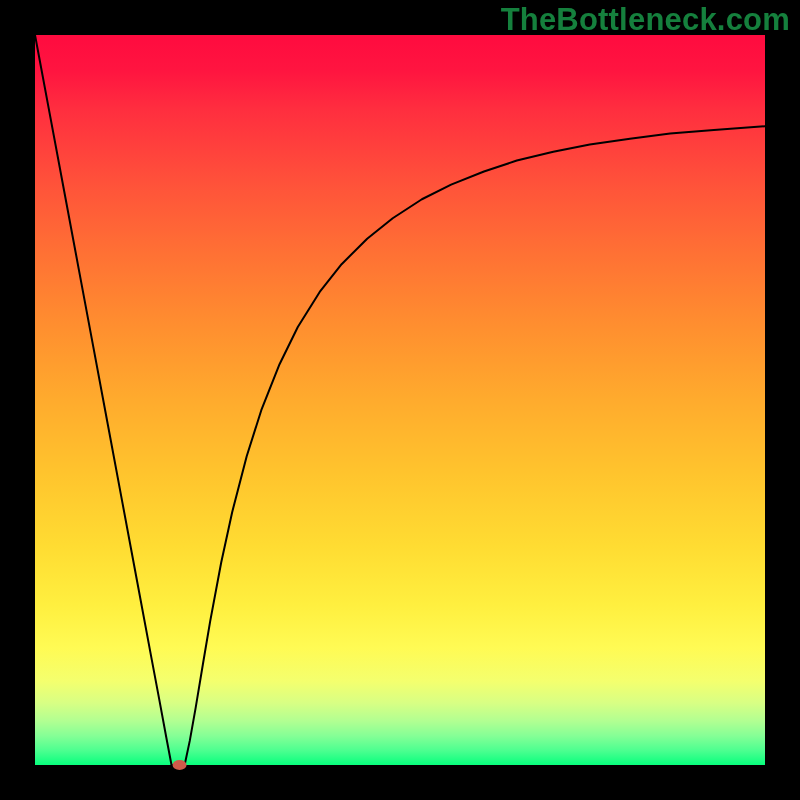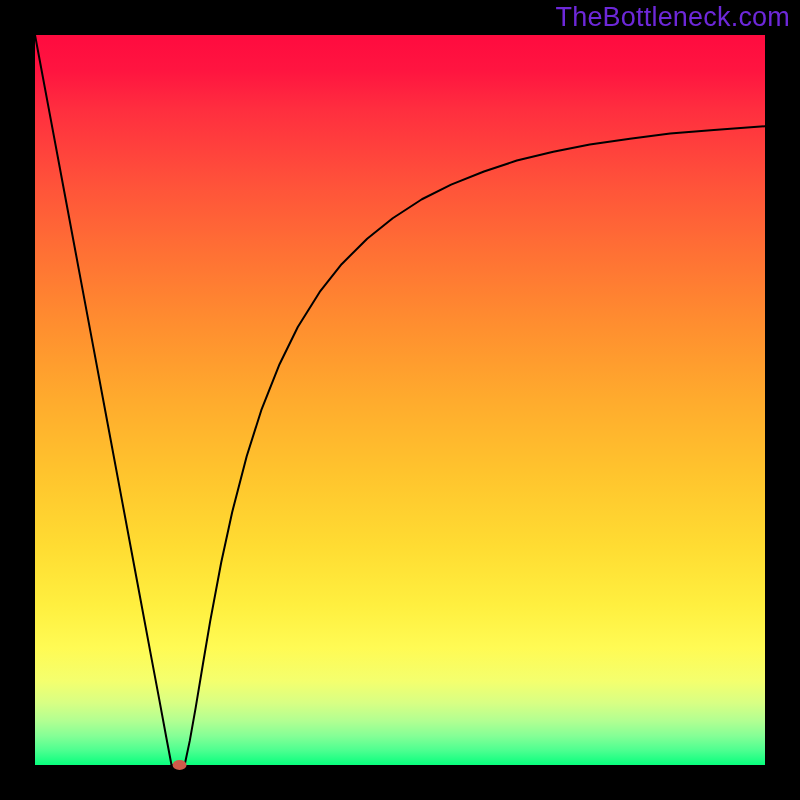--- a/index.html
+++ b/index.html
@@ -13,23 +13,23 @@
   }
   .stage {
     position: relative;
     width: 800px;
     height: 800px;
   }
   .watermark {
     position: absolute;
     top: 2px;
     right: 10px;
-    font-size: 27px;
-    font-weight: 400;
-    color: #6d28d9;
+    font-size: 31px;
+    font-weight: 700;
+    color: #15803d;
     letter-spacing: 0.2px;
     user-select: none;
     z-index: 20;
   }
   svg.chart {
     position: absolute;
     top: 0;
     left: 0;
   }
 </style>

